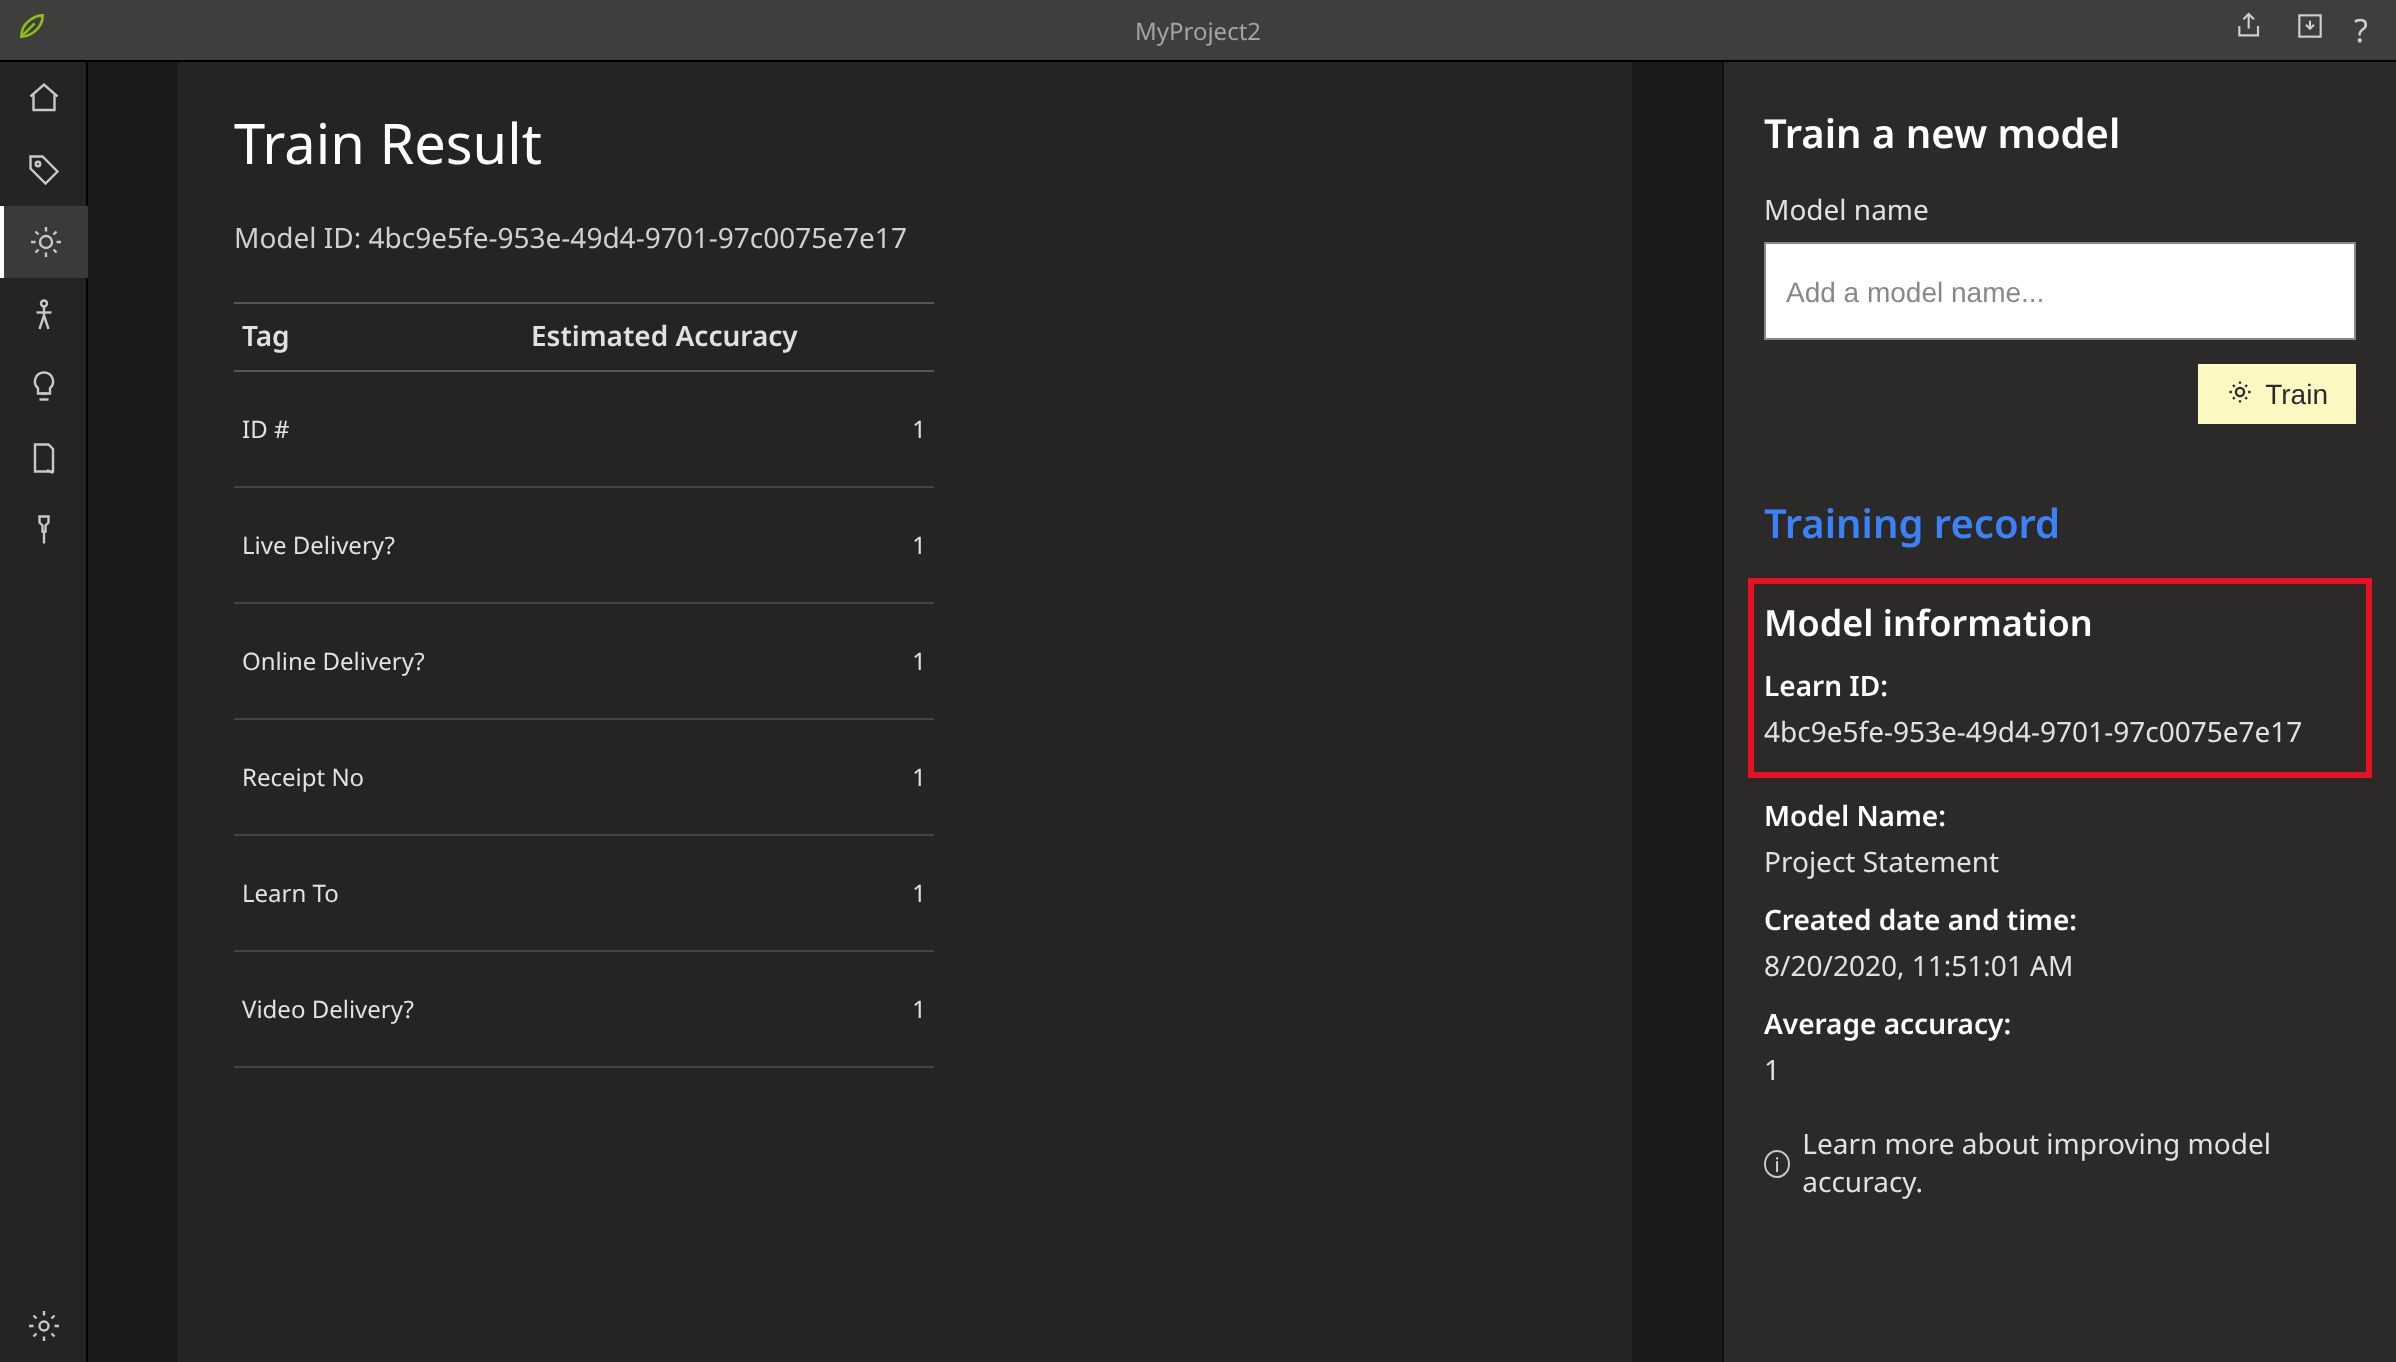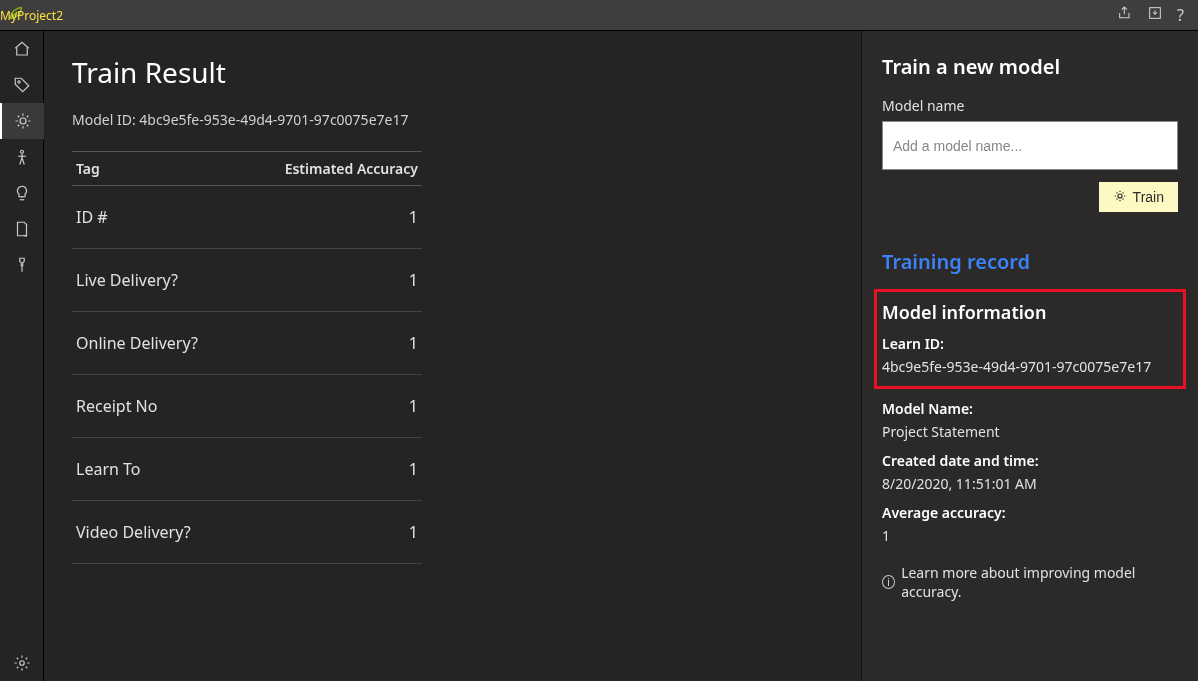--- a/index.html
+++ b/index.html
@@ -2,42 +2,42 @@
 <html><head>
 <meta charset="utf-8">
 <style>
   * { box-sizing: border-box; margin: 0; padding: 0; }
   html, body { width: 1198px; height: 681px; font-family: "Segoe UI", system-ui, sans-serif; background: #1b1a19; color: #e1e1e1; overflow: hidden; }
   
   
   .titlebar { height: 31px; background: #403e3d; border-bottom: 1px solid #000; display: flex; align-items: center; position: relative; }
   .titlebar .left { display: flex; align-items: center; gap: 6px; padding-left: 8px; }
   .titlebar .leaf { width: 16px; height: 16px; }
-  .titlebar .title { position: absolute; left: 0; right: 0; font-size: 12px; color: #fde047; pointer-events: none; }
+  .titlebar .title { position: absolute; left: 0; right: 0; text-align: center; font-size: 12px; color: #a3a3a3; pointer-events: none; }
   .titlebar .right { margin-left: auto; display: flex; align-items: center; gap: 14px; padding-right: 14px; }
   .titlebar .right span { font-size: 14px; color: #cfcfcf; cursor: pointer; }
   
   
-  .app { display: flex; height: calc(681px - 31px); }
+  .app { display: flex; height: calc(681px - 31px); gap: 45px; }
   
   
   .sidebar { width: 44px; background: #252423; border-right: 1px solid #000; display: flex; flex-direction: column; align-items: center; }
   .sidebar .navitem { width: 44px; height: 36px; display: flex; align-items: center; justify-content: center; cursor: pointer; color: #c8c8c8; }
   .sidebar .navitem.active { background: #3b3a39; border-left: 2px solid #fff; }
   .sidebar .navitem svg { width: 18px; height: 18px; }
   .sidebar .spacer { flex: 1; }
   
   
   .main { flex: 1; background: #252423; padding: 22px 28px; overflow: auto; }
   .main h1 { font-size: 28px; font-weight: 400; color: #fff; margin-bottom: 6px; }
   .main .subtitle { font-size: 14px; color: #d0d0d0; margin-bottom: 22px; margin-top: 19px; }
   table.results { width: 350px; border-collapse: collapse; }
   table.results th { text-align: left; font-size: 14px; font-weight: 600; padding: 7px 4px; border-top: 1px solid #555; border-bottom: 1px solid #555; }
-  table.results th:last-child { text-align: right; }
-  table.results td { font-size: 16px; padding: 20px 4px; border-bottom: 1px solid #444; color: #e1e1e1; }
+  table.results th:last-child { text-align: left; }
+  table.results td { font-size: 12px; padding: 20px 4px; border-bottom: 1px solid #444; color: #e1e1e1; }
   table.results td:last-child { text-align: right; }
   
   
   .rightpanel { width: 337px; background: #2b2a29; border-left: 1px solid #111; padding: 22px 20px; overflow: auto; }
   .rightpanel h2 { font-size: 20px; font-weight: 600; color: #fff; margin-bottom: 16px; }
   .rightpanel .label { font-size: 14px; color: #e1e1e1; margin-bottom: 6px; }
   .rightpanel input.modelname { width: 100%; height: 49px; background: #fff; border: 1px solid #8a8886; color: #333; font-size: 14px; padding: 0 10px; }
   .rightpanel input.modelname::placeholder { color: #888; }
   .trainbtn-row { display: flex; justify-content: flex-end; margin-top: 12px; margin-bottom: 36px; }
   .trainbtn { background: #fef9c3; color: #2b2b2b; border: none; height: 30px; padding: 0 14px; font-size: 14px; display: inline-flex; align-items: center; gap: 6px; cursor: pointer; }

